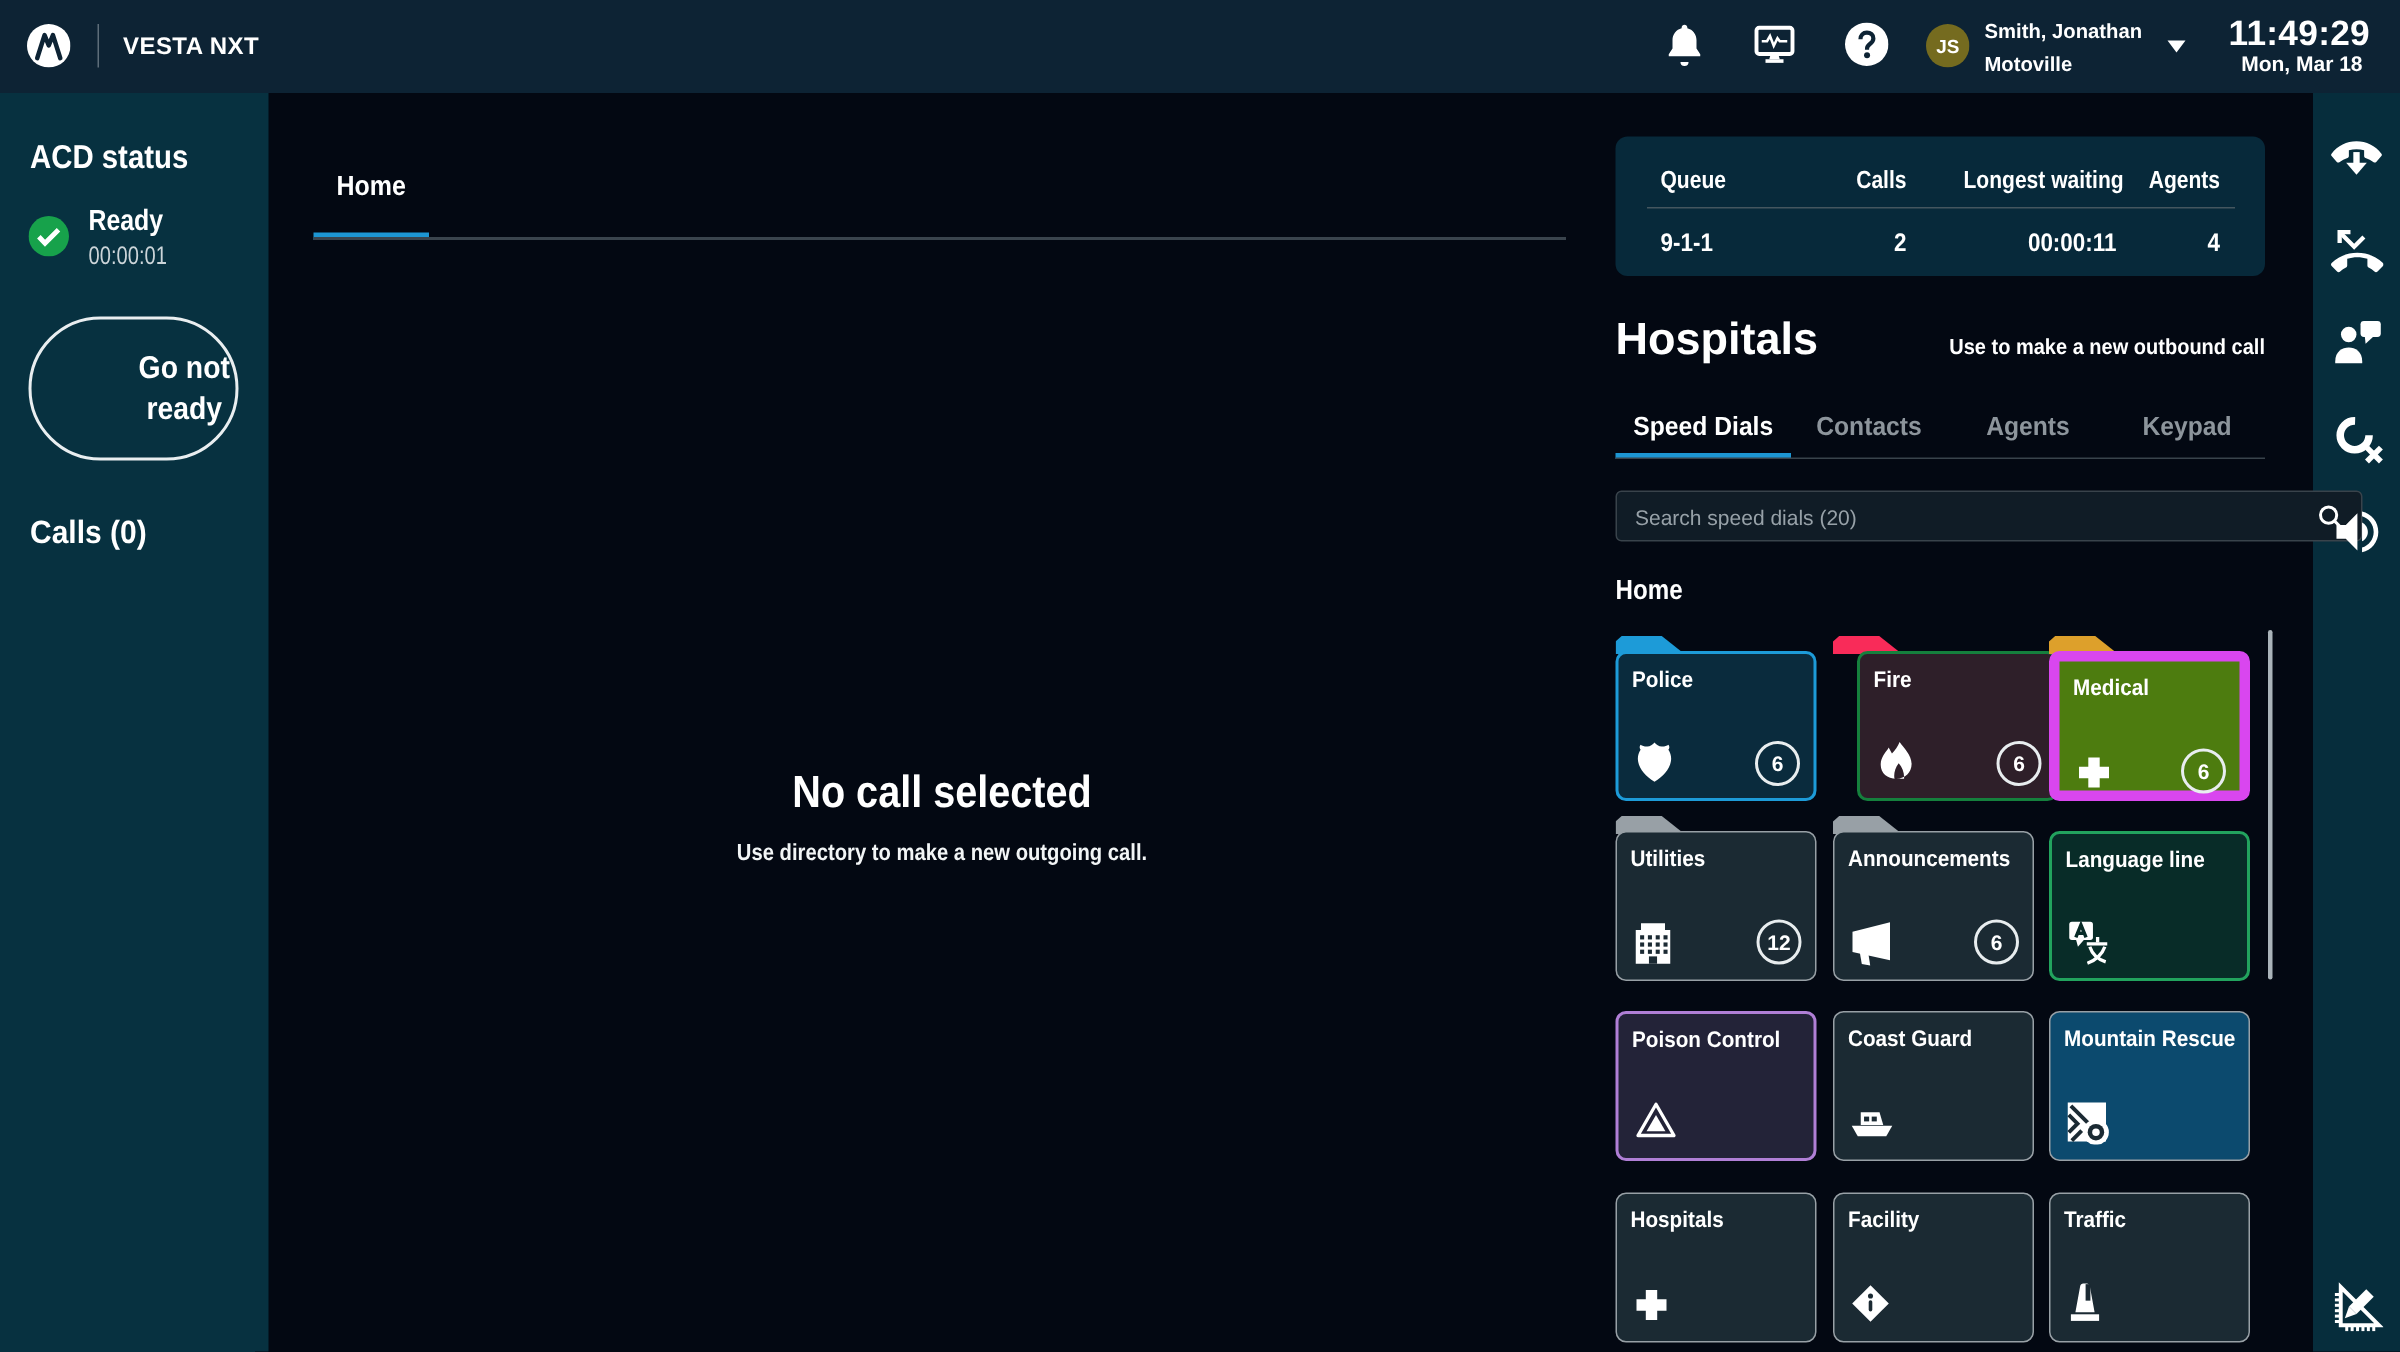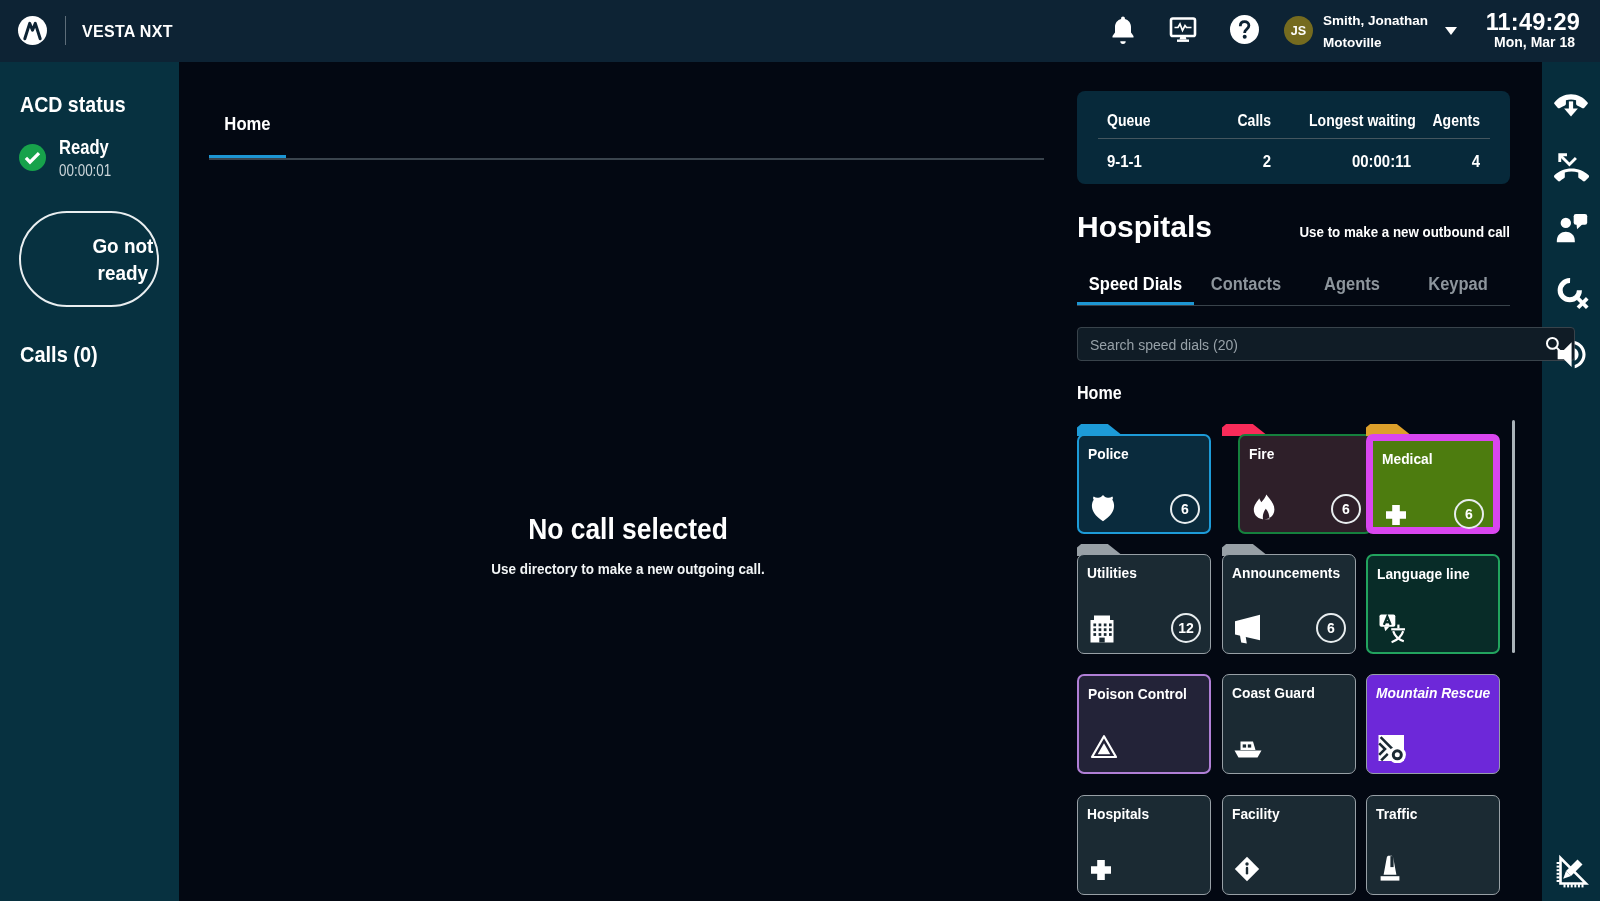--- a/index.html
+++ b/index.html
@@ -233,21 +233,21 @@
   <div class="ttl">Coast Guard</div>
   <svg class="cicon" style="top:66px" width="28" height="17" viewBox="0 0 28 17">
       <polygon fill="#fff" points="6.5,0.5 19,0.5 21.5,9 6.5,9"></polygon>
       <polygon fill="#fff" points="0.5,9.5 27.5,9.5 23.5,16.5 4.5,16.5"></polygon>
       <g fill="#1b2a33">
         <rect x="8.7" y="3.4" width="3.4" height="3.2"></rect>
         <rect x="13.8" y="3.4" width="3.4" height="3.2"></rect>
       </g>
     </svg>
 </div>
-<div class="card" style="left:1366px; top:674px; background:#6d28d9; border:1.5px solid #98a0a6;font-style:italic;">
+<div class="card" style="left:1366px; top:674px; background:#0c4a6e; border:1.5px solid #98a0a6;">
   <div class="ttl">Mountain Rescue</div>
   <svg class="cicon" style="top:58px" width="29" height="30" viewBox="0 0 29 30">
       <rect x="0.5" y="2" width="25.5" height="26" fill="#fff"></rect>
       <g stroke="#1b2a33" stroke-width="2.6" fill="none">
         <line x1="2.6" y1="4.2" x2="14.8" y2="16.4"></line>
         <polyline points="1.2,10.3 7,16.1 1.2,21.9"></polyline>
         <line x1="3.2" y1="27.4" x2="9.8" y2="20.8"></line>
       </g>
       <circle cx="19.3" cy="21.8" r="8.6" fill="#fff"></circle>
       <circle cx="19.3" cy="21.8" r="5.5" fill="#1b2a33"></circle>

